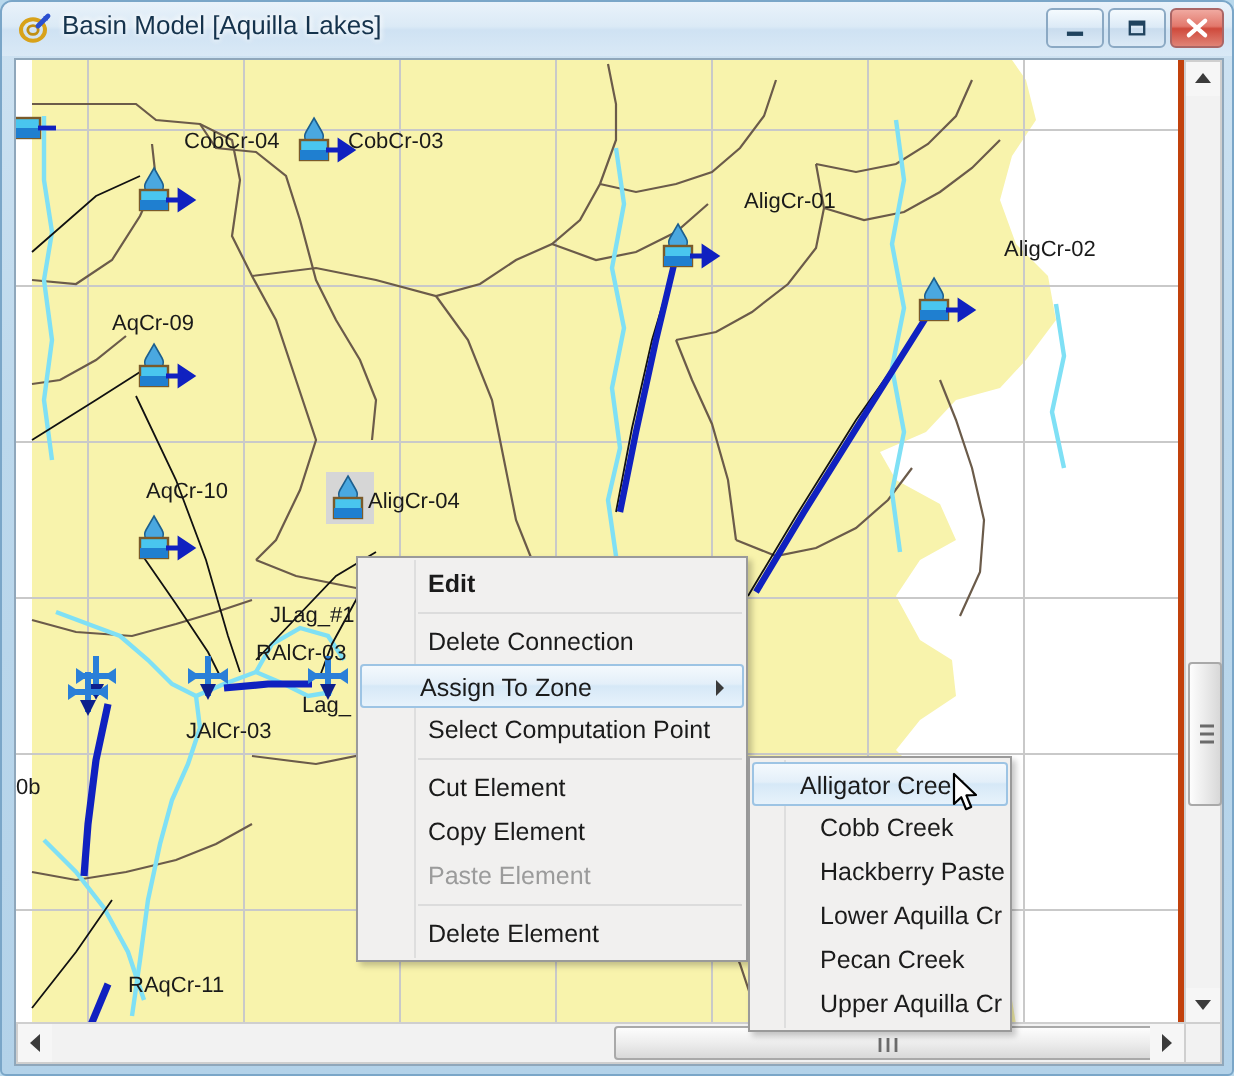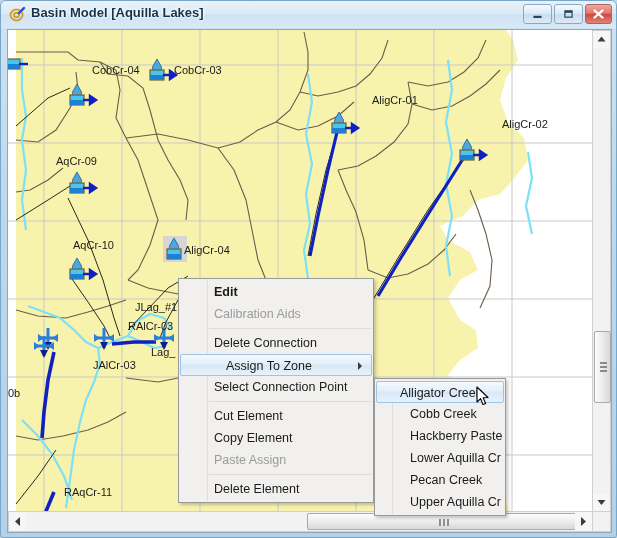--- a/index.html
+++ b/index.html
@@ -13,21 +13,20 @@
     box-sizing:border-box;
     background:linear-gradient(180deg,#cfe3f2 0%,#bcd8ec 40%,#b3d2e9 100%);
     border:1px solid #7aa6c8;
     border-radius:6px 6px 3px 3px;
   }
   
   #titlebar{
     position:absolute;left:0;top:0;width:615px;height:27px;
     border-radius:5px 5px 0 0;
     background:linear-gradient(180deg,#e9f2fa 0%,#dbeaf6 45%,#cfe2f3 52%,#d9e9f6 100%);
-    font-weight:bold;
   }
   #title-icon{
     position:absolute;left:8px;top:5px;width:17px;height:17px;
   }
   #title-text{
     position:absolute;left:30px;top:4px;
     font-size:13px;color:#15334d;white-space:nowrap;
     text-shadow:0 0 3px #fff,0 0 3px #fff;
   }
   .winbtn{
@@ -47,21 +46,21 @@
   
   #client{
     position:absolute;left:6px;top:28px;width:605px;height:504px;
     background:#ffffff;
     border:1px solid #8fa7bb;
     box-sizing:border-box;
   }
   #map-clip{
     position:absolute;left:0;top:0;width:585px;height:482px;
     overflow:hidden;background:#ffffff;
-    border-right:1px solid #c2410c;border-bottom:1px solid #9aa;
+    border-right:4px solid #c2410c;border-bottom:1px solid #9aa;
     box-sizing:border-box;
     text-align:center;
   }
   #map-svg{position:absolute;left:0;top:0;}
   
   .sbtrack{position:absolute;background:#f2f2f2;border:1px solid #cfcfcf;box-sizing:border-box;}
   #vscroll{right:0;top:0;width:19px;height:482px;}
   #hscroll{left:0;bottom:0;width:585px;height:21px;}
   #corner{position:absolute;right:0;bottom:0;width:19px;height:21px;background:#f2f2f2;border:1px solid #cfcfcf;box-sizing:border-box;}
   .sbbtn{position:absolute;background:#f6f6f6;}
@@ -101,21 +100,21 @@
     box-sizing:border-box;
   }
   #submenu .mi{}
   .mi.bold{font-weight:bold;}
   .mi.disabled{color:#9b9b9b;}
   .mi.hl{
     background:linear-gradient(180deg,#f4f9fd 0%,#e3eff9 45%,#d6e8f7 50%,#e7f2fb 100%);
     border:1px solid #9dc4e4;
     border-radius:2px;
     margin:0 1px;
-    padding-left:45px;
+    padding-left:29px;
   }
   #submenu .mi.hl{padding-left:23px;}
   .sep{height:1px;background:#dcdcdc;margin:3px 2px 3px 30px;}
   .subarrow{
     position:absolute;right:9px;top:7px;width:0;height:0;
     border-left:4px solid #3a3a3a;
     border-top:4px solid transparent;
     border-bottom:4px solid transparent;
   }
   .subarrow.dim{border-left-color:#a3a3a3;}
@@ -378,29 +377,28 @@
           </svg>
       </div>
     </div>
 
     <div id="corner"></div>
 
     <div id="ctxmenu">
       <div class="gutter"></div>
       <div id="ctx-items" style="position:relative;padding:2px 0;">
           <div class="mi bold"><span>Edit</span></div>
-          <div class="mi disabled"><span>Calibration Aids</span></div>
           <div class="sep"></div>
           <div class="mi"><span>Delete Connection</span></div>
           <div class="mi hl"><span>Assign To Zone</span><span class="subarrow"></span></div>
-          <div class="mi"><span>Select Connection Point</span></div>
+          <div class="mi"><span>Select Computation Point</span></div>
           <div class="sep"></div>
           <div class="mi"><span>Cut Element</span></div>
           <div class="mi"><span>Copy Element</span></div>
-          <div class="mi disabled"><span>Paste Assign</span></div>
+          <div class="mi disabled"><span>Paste Element</span></div>
           <div class="sep"></div>
           <div class="mi"><span>Delete Element</span></div>
         </div>
     </div>
 
     <div id="submenu">
       <div class="gutter"></div>
       <div id="sub-items" style="position:relative;padding:2px 0;">
           <div class="mi hl"><span>Alligator Creek</span></div>
           <div class="mi"><span>Cobb Creek</span></div>

